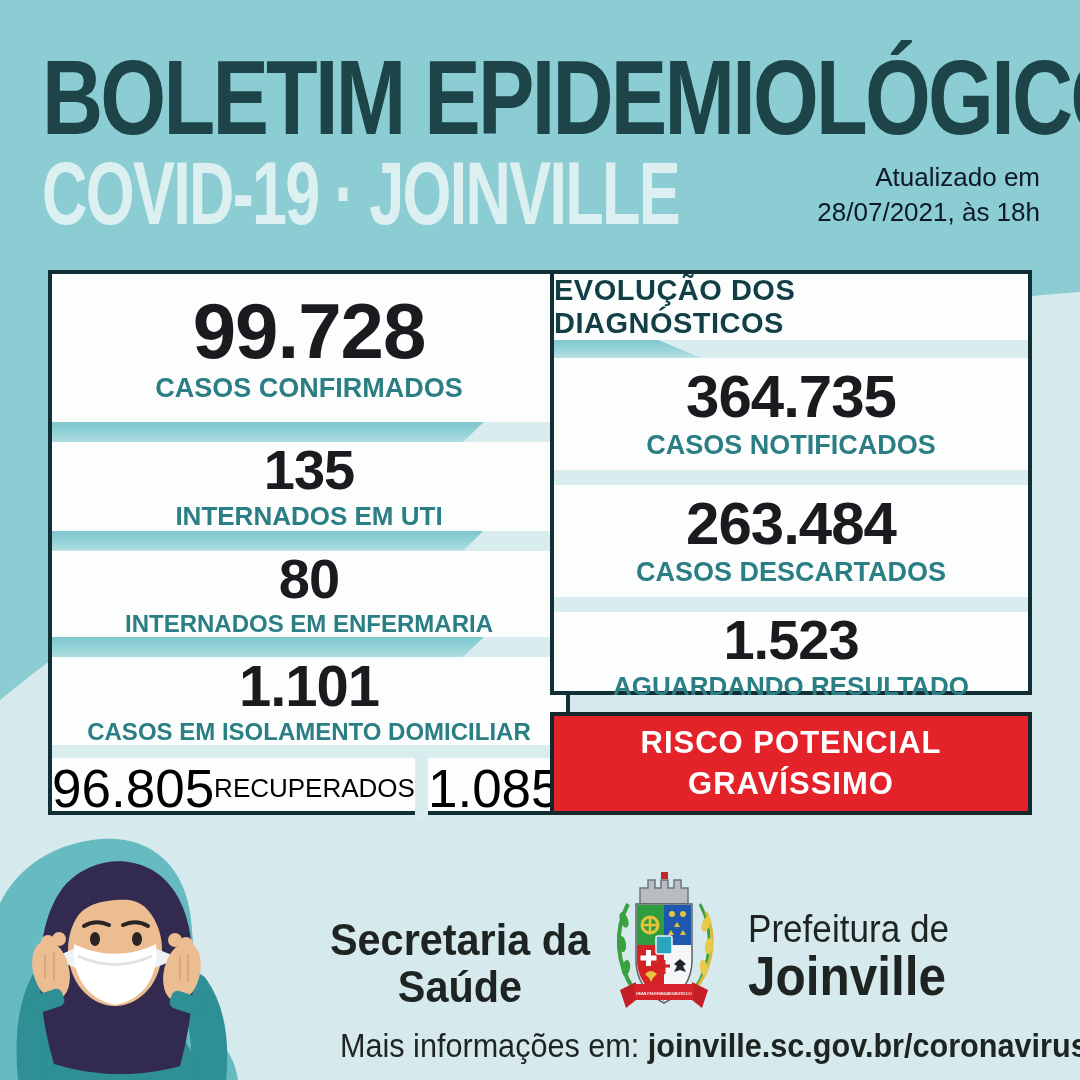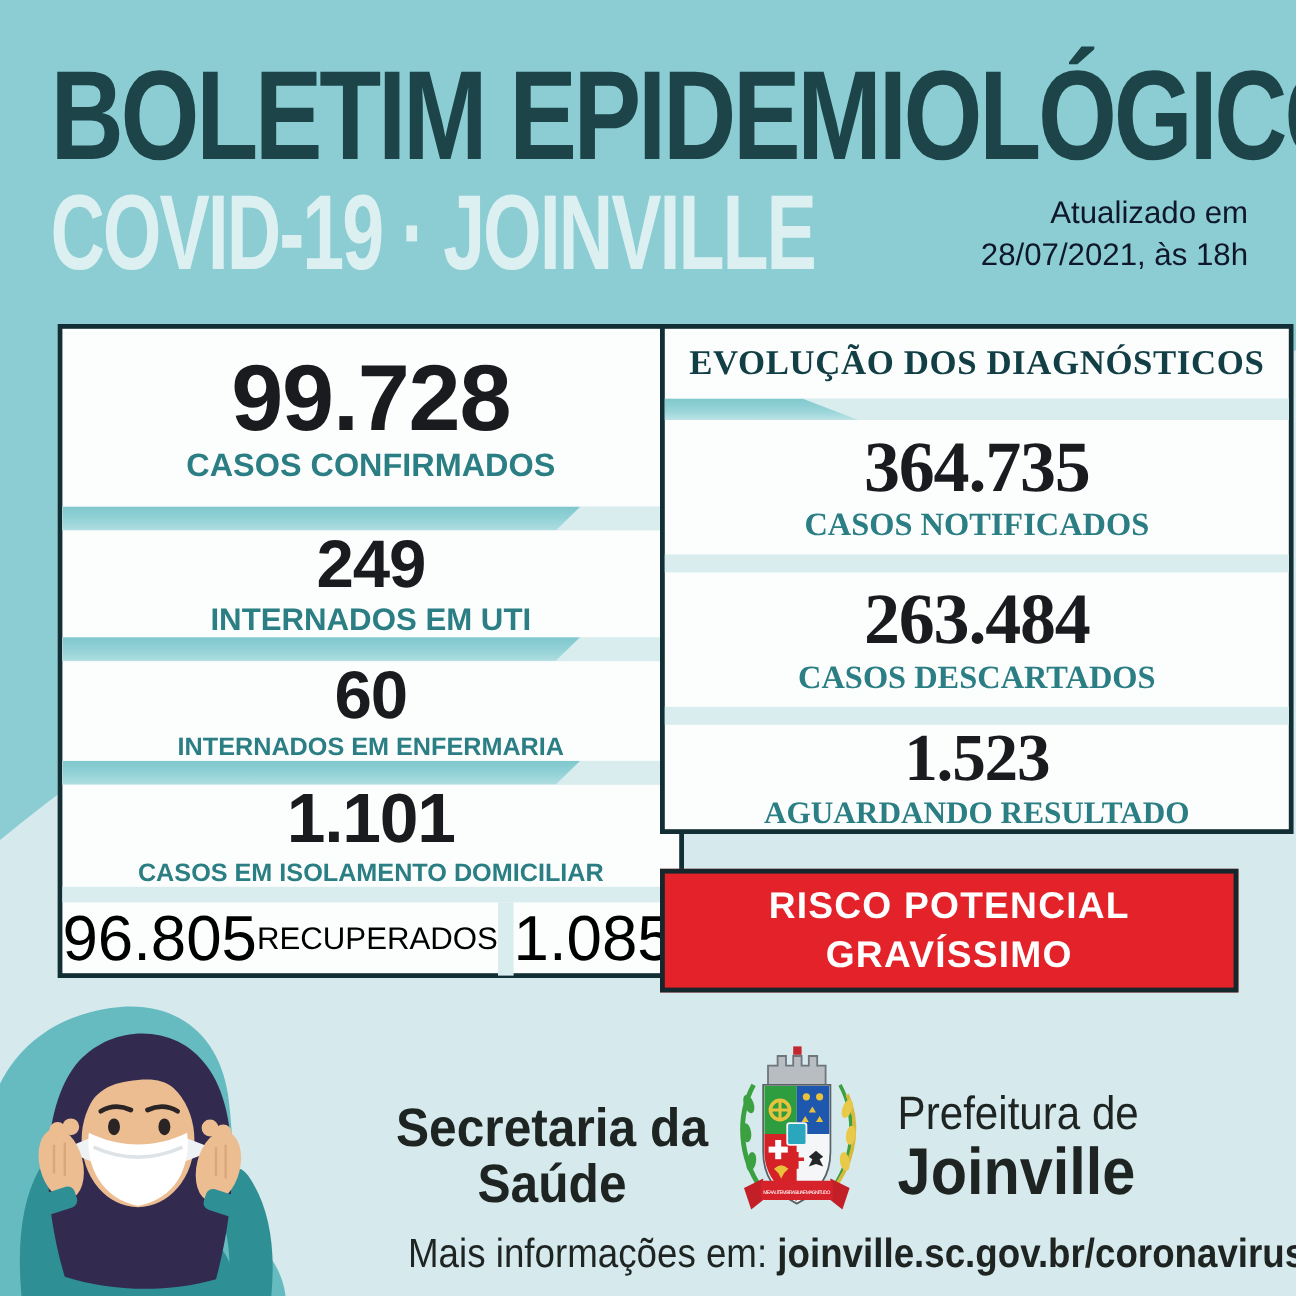--- a/index.html
+++ b/index.html
@@ -25,29 +25,29 @@
     position:absolute; right:40px; top:160px; text-align:right;
     font-size:26px; line-height:1.35; color:#0f172a;
   }
 
   
   .panel {
     position:absolute; background:#FCFEFE; border:4px solid #132F36;
     box-sizing:border-box; display:flex; flex-direction:column;
   }
   .panel-left  { left:48px;  top:270px; width:522px; height:545px; }
-  .panel-right { left:550px; top:270px; width:528px; height:425px;font-family:Liberation Serif, serif; }
+  .panel-right { left:550px; top:270px; width:482px; height:425px; }
 
   .stat { display:flex; flex-direction:column; align-items:center; justify-content:center; }
   .stat .value { color:#1A1B1E; font-weight:bold; letter-spacing:-1px; line-height:1; }
   .stat .label { color:#2B7E83; font-weight:bold; line-height:1.1; margin-top:4px; }
 
   .v78 { font-size:78px; } .v58 { font-size:58px; } .v56 { font-size:56px; }
   .v60 { font-size:60px; } .v53 { font-size:53px; }
-  .l27 { font-size:27px; } .l26 { font-size:26px;text-align:right; } .l24 { font-size:21px; }
+  .l27 { font-size:27px; } .l26 { font-size:26px;text-align:right; } .l24 { font-size:24px; }
 
   .band { position:relative; background:#D9EDEE; flex:0 0 auto; overflow:hidden; }
   .band-teal-left {
     position:absolute; inset:0;
     background:linear-gradient(180deg,#7FC8CD 0%,#8FD0D5 45%,#AFDEE1 100%);
     clip-path:polygon(0 0, 84% 0, 80% 100%, 0 100%);
   }
   .band-wedge {
     position:absolute; inset:0;
     background:linear-gradient(180deg,#7FC8CD 0%,#9AD5D9 60%,#BCE3E5 100%);
@@ -62,21 +62,21 @@
 
   .split-row { display:flex; flex:1 1 auto; }
   .split-row .cell { flex:1 1 0; display:flex; flex-direction:row; align-items:center; justify-content:center; }
   .v-divider { flex:0 0 13px; background:#D9EDEE; }
 
   
   .risk-banner {
     position:absolute; left:550px; top:712px; width:482px; height:103px;
     background:#E3222A; border:4px solid #15272B; box-sizing:border-box;
     display:flex; flex-direction:column; align-items:center; justify-content:center;
-    color:#FFFFFF; font-size:31px; font-weight:bold; letter-spacing:1px; line-height:1.3;margin-top:12px;
+    color:#FFFFFF; font-size:31px; font-weight:bold; letter-spacing:1px; line-height:1.3;
   }
 
   
   .dept-block {
     position:absolute; left:260px; top:916px; width:400px; text-align:center;
     color:#1E2422; font-size:45px; font-weight:bold; line-height:1.05;
     transform:scaleX(0.92); transform-origin:center top;
   }
   .gov-block { position:absolute; left:748px; top:908px; color:#1E2422; }
   .gov-line1 { font-size:39px; line-height:1.1; display:inline-block; transform:scaleX(0.9); transform-origin:left top; }
@@ -109,28 +109,28 @@
 
   <div class="panel panel-left">
     <div class="stat" style="flex:0 0 148px;">
       <div class="value v78">99.728</div>
       <div class="label l27">CASOS CONFIRMADOS</div>
     </div>
     <div class="band" style="height:20px;">
         <div class="band-teal-left"></div>
       </div>
     <div class="stat" style="flex:0 0 80px;">
-      <div class="value v56">249</div>
+      <div class="value v56">135</div>
       <div class="label l26">INTERNADOS EM UTI</div>
     </div>
     <div class="band" style="height:20px;">
         <div class="band-teal-left"></div>
       </div>
     <div class="stat" style="flex:0 0 80px;">
-      <div class="value v56">60</div>
+      <div class="value v56">80</div>
       <div class="label l24">INTERNADOS EM ENFERMARIA</div>
     </div>
     <div class="band" style="height:20px;">
         <div class="band-teal-left"></div>
       </div>
     <div class="stat" style="flex:0 0 82px;">
       <div class="value v58">1.101</div>
       <div class="label l24">CASOS EM ISOLAMENTO DOMICILIAR</div>
     </div>
     <div class="band-light" style="height:13px;"></div>

